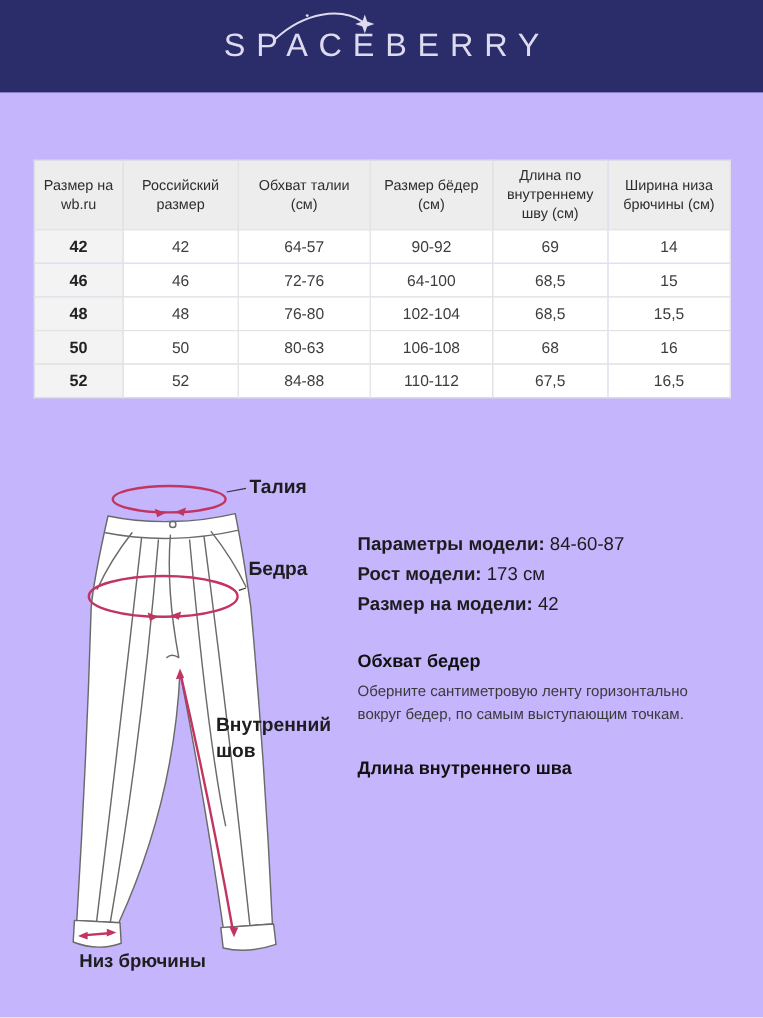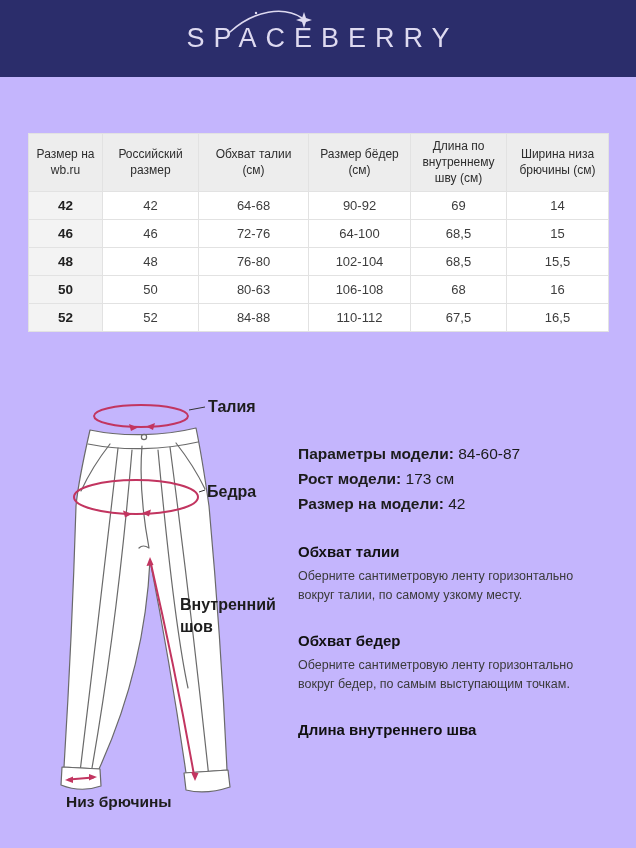--- a/index.html
+++ b/index.html
@@ -22,21 +22,21 @@
   .size-table thead th { background:#ededed; height:57px; font-size:12px; line-height:1.35;
                          font-weight:400; color:#2e2e2e; padding:4px 5px; }
   .size-table tbody td { height:28px; font-size:13px; color:#3d3d3d; background:#fff; }
   .size-table tbody td.rowhead { background:#f3f3f3; font-weight:700; color:#222; font-size:13.5px; }
 
   
   .figure { position:absolute; left:28px; top:388px; width:285px; height:450px; }
   .figure svg { position:absolute; left:0; top:0; }
   .fig-label { position:absolute; color:#1d1d1d; font-weight:600; font-size:16px; line-height:1.4; }
   .lbl-waist { left:180px; top:8px; }
-  .lbl-hips  { left:179px; top:93px; }
+  .lbl-hips  { left:179px; top:76px; }
   .lbl-inseam{ left:152px; top:206px; width:110px; }
   .lbl-hem   { left:38px;  top:403px; font-size:15.5px; }
 
   .sketch { stroke:#6a6a6a; stroke-width:1.2; fill:none; stroke-linecap:round; stroke-linejoin:round; }
   .sketch-fill { fill:#ffffff; stroke:#6a6a6a; stroke-width:1.2; stroke-linejoin:round; }
   .pink  { stroke:#c23560; stroke-width:2; fill:none; stroke-linecap:round; }
   .pinkf { fill:#c23560; stroke:none; }
   .ptr   { stroke:#333; stroke-width:1; fill:none; }
 
   
@@ -80,21 +80,21 @@
           <th>Обхват талии (см)</th>
           <th>Размер бёдер (см)</th>
           <th>Длина по внутреннему шву (см)</th>
           <th>Ширина низа брючины (см)</th>
         </tr>
       </thead>
     <tbody>
         <tr>
           <td class="rowhead">42</td>
           <td>42</td>
-          <td>64-68</td>
+          <td>64-57</td>
           <td>90-92</td>
           <td>69</td>
           <td>14</td>
         </tr>
         <tr>
           <td class="rowhead">46</td>
           <td>46</td>
           <td>72-76</td>
           <td>64-100</td>
           <td>68,5</td>
@@ -190,24 +190,20 @@
     <div class="model-line">
       <b>Рост модели:</b>
       <span>173 см</span>
     </div>
     <div class="model-line">
       <b>Размер на модели:</b>
       <span>42</span>
     </div>
 
     <div class="measure-section">
-      <div class="measure-title">Обхват талии</div>
-      <div class="measure-text">Оберните сантиметровую ленту горизонтально вокруг талии, по самому узкому месту.</div>
-    </div>
-    <div class="measure-section">
       <div class="measure-title">Обхват бедер</div>
       <div class="measure-text">Оберните сантиметровую ленту горизонтально вокруг бедер, по самым выступающим точкам.</div>
     </div>
     <div class="measure-section">
       <div class="measure-title">Длина внутреннего шва</div>
     </div>
   </div>
 
 </div>
 

